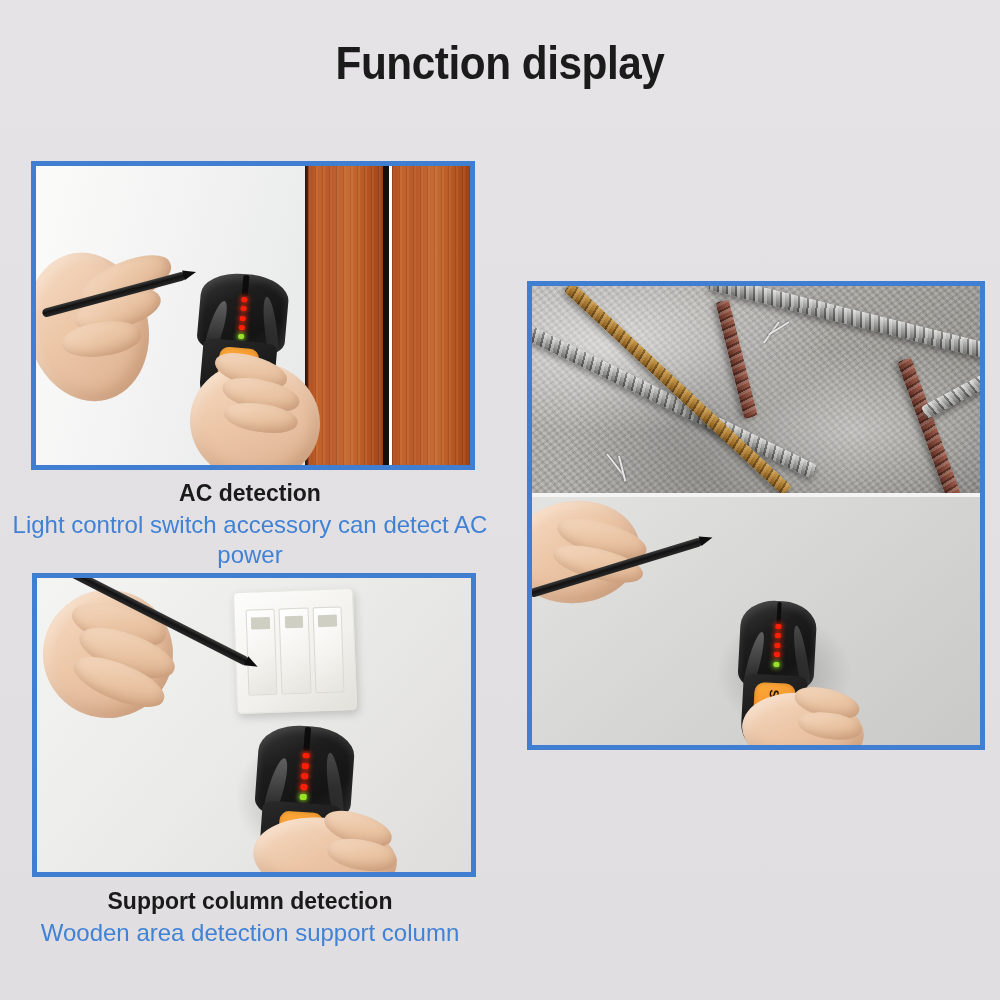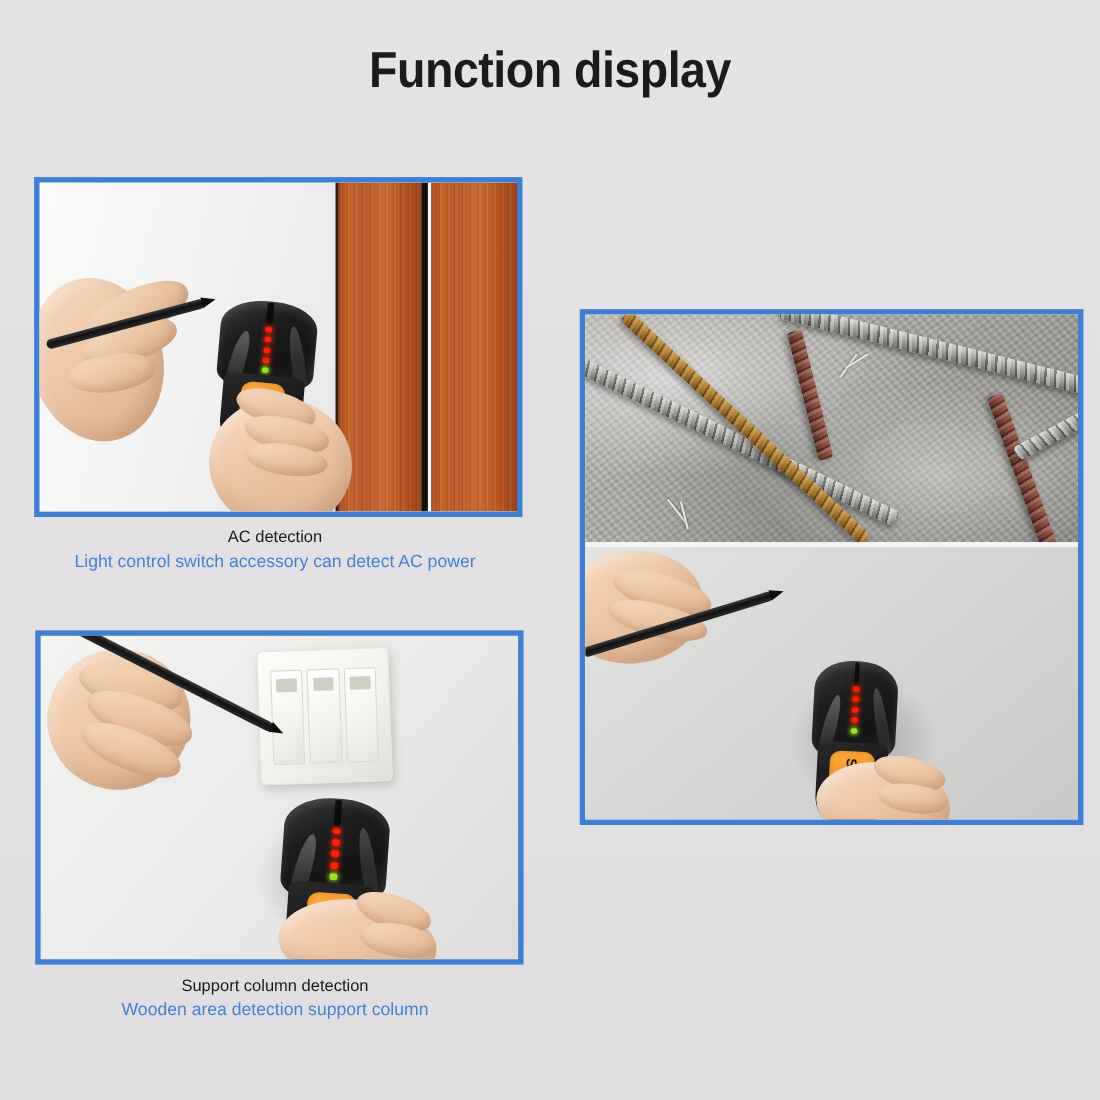--- a/index.html
+++ b/index.html
@@ -20,22 +20,22 @@
     letter-spacing:-0.5px;
     transform:scaleX(0.92); transform-origin:center top;
   }
 
   
   .panel { position:absolute; border:5px solid #3f7ed0; background:#fff; overflow:hidden; }
   .photo { position:absolute; inset:0; overflow:hidden; }
 
   
   .caption { position:absolute; text-align:center; }
-  .cap-title { font-size:15px; font-weight:normal; color:#1a1a1a; line-height:1.15; }
-  .cap-sub { font-size:16px; color:#4182d6; line-height:1.25; margin-top:4px; }
+  .cap-title { font-size:23px; font-weight:bold; color:#1a1a1a; line-height:1.15; }
+  .cap-sub { font-size:24px; color:#4182d6; line-height:1.25; margin-top:4px; }
 
   
   .p1-wall {
     position:absolute; left:0; top:0; width:62%; height:100%;
     background:linear-gradient(105deg,#fbfbfa 0%, #f2f3f2 45%, #e7e9e8 100%);
   }
   .p1-wood-wrap { position:absolute; right:0; top:0; width:38%; height:100%; }
   .wood {
     position:absolute; top:0; height:100%;
     background:

